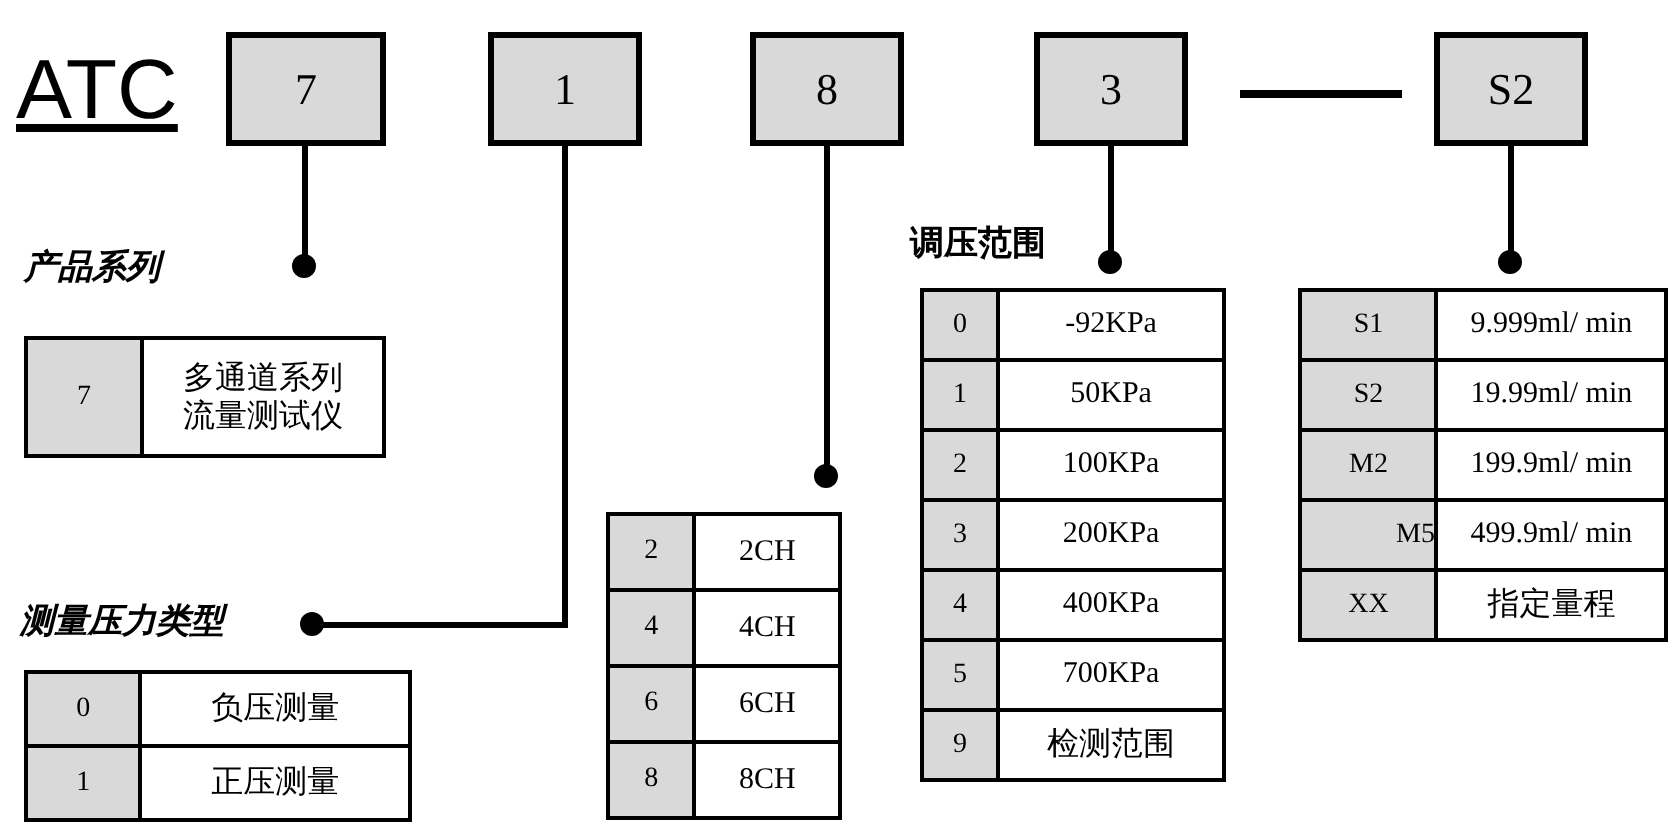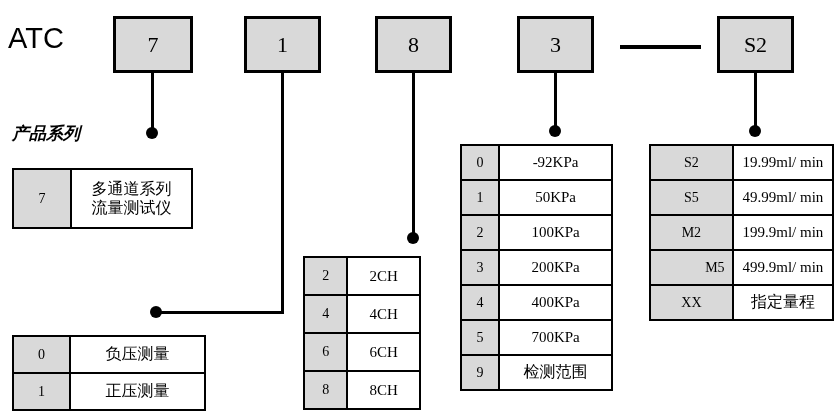--- a/index.html
+++ b/index.html
@@ -13,25 +13,26 @@
     height: 415px;
     background: #ffffff;
     font-family: "Liberation Serif", "DejaVu Serif", serif;
     overflow: hidden;
   }
 
   
   .brand {
     position: absolute;
     font-family: "Liberation Sans", "DejaVu Sans", sans-serif;
-    font-size: 29px;
+    font-size: 42px;
     line-height: 1;
     color: #000;
     letter-spacing: 0px;
     white-space: nowrap;
+    text-decoration: underline;
   }
 
   
   .code-box {
     position: absolute;
     background: #d9d9d9;
     border: 3px solid #000;
     box-sizing: border-box;
     display: flex;
     align-items: center;
@@ -153,20 +154,21 @@
         <tr>
       <td class="key" style="width:58px; height:57px;">7</td>
       <td class="val cjk-multi" style="width:123px;">
         <div>多通道系列</div>
         <div>流量测试仪</div>
       </td>
     </tr>
   </tbody>
     </table>
 
+  <div class="caption caption-italic" style="left:10px; top:299px;">测量压力类型</div>
 
   <table class="tbl" style="left:12px; top:335px; width:194px;">
     <tbody>
         <tr>
       <td class="key" style="width:57px; height:35px;">0</td>
       <td class="val cjk" style="width:137px;">负压测量</td>
     </tr>
     <tr>
       <td class="key" style="height:35px;">1</td>
       <td class="val cjk">正压测量</td>
@@ -189,20 +191,21 @@
       <td class="key" style="height:36px;">6</td>
       <td class="val">6CH</td>
     </tr>
     <tr>
       <td class="key" style="height:36px;">8</td>
       <td class="val">8CH</td>
     </tr>
   </tbody>
     </table>
 
+  <div class="caption" style="left:455px; top:110px;">调压范围</div>
 
   <table class="tbl" style="left:460px; top:144px; width:153px;">
     <tbody>
         <tr>
       <td class="key" style="width:38px; height:33px;">0</td>
       <td class="val" style="width:115px;">-92KPa</td>
     </tr>
     <tr>
       <td class="key" style="height:33px;">1</td>
       <td class="val">50KPa</td>
@@ -226,29 +229,29 @@
     <tr>
       <td class="key" style="height:33px;">9</td>
       <td class="val cjk">检测范围</td>
     </tr>
   </tbody>
     </table>
 
 
   <table class="tbl" style="left:649px; top:144px; width:185px;">
     <tbody>
+        <tr>
+      <td class="key" style="width:52px; height:33px;">S1</td>
+      <td class="val" style="width:133px;">9.999ml/ min</td>
+    </tr>
     <tr>
       <td class="key" style="height:33px;">S2</td>
       <td class="val">19.99ml/ min</td>
     </tr>
     <tr>
-      <td class="key" style="height:33px;">S5</td>
-      <td class="val">49.99ml/ min</td>
-    </tr>
-    <tr>
       <td class="key" style="height:33px;">M2</td>
       <td class="val">199.9ml/ min</td>
     </tr>
     <tr>
       <td class="key" style="height:33px;padding-left:47px;">M5</td>
       <td class="val">499.9ml/ min</td>
     </tr>
     <tr>
       <td class="key" style="height:33px;">XX</td>
       <td class="val cjk">指定量程</td>

